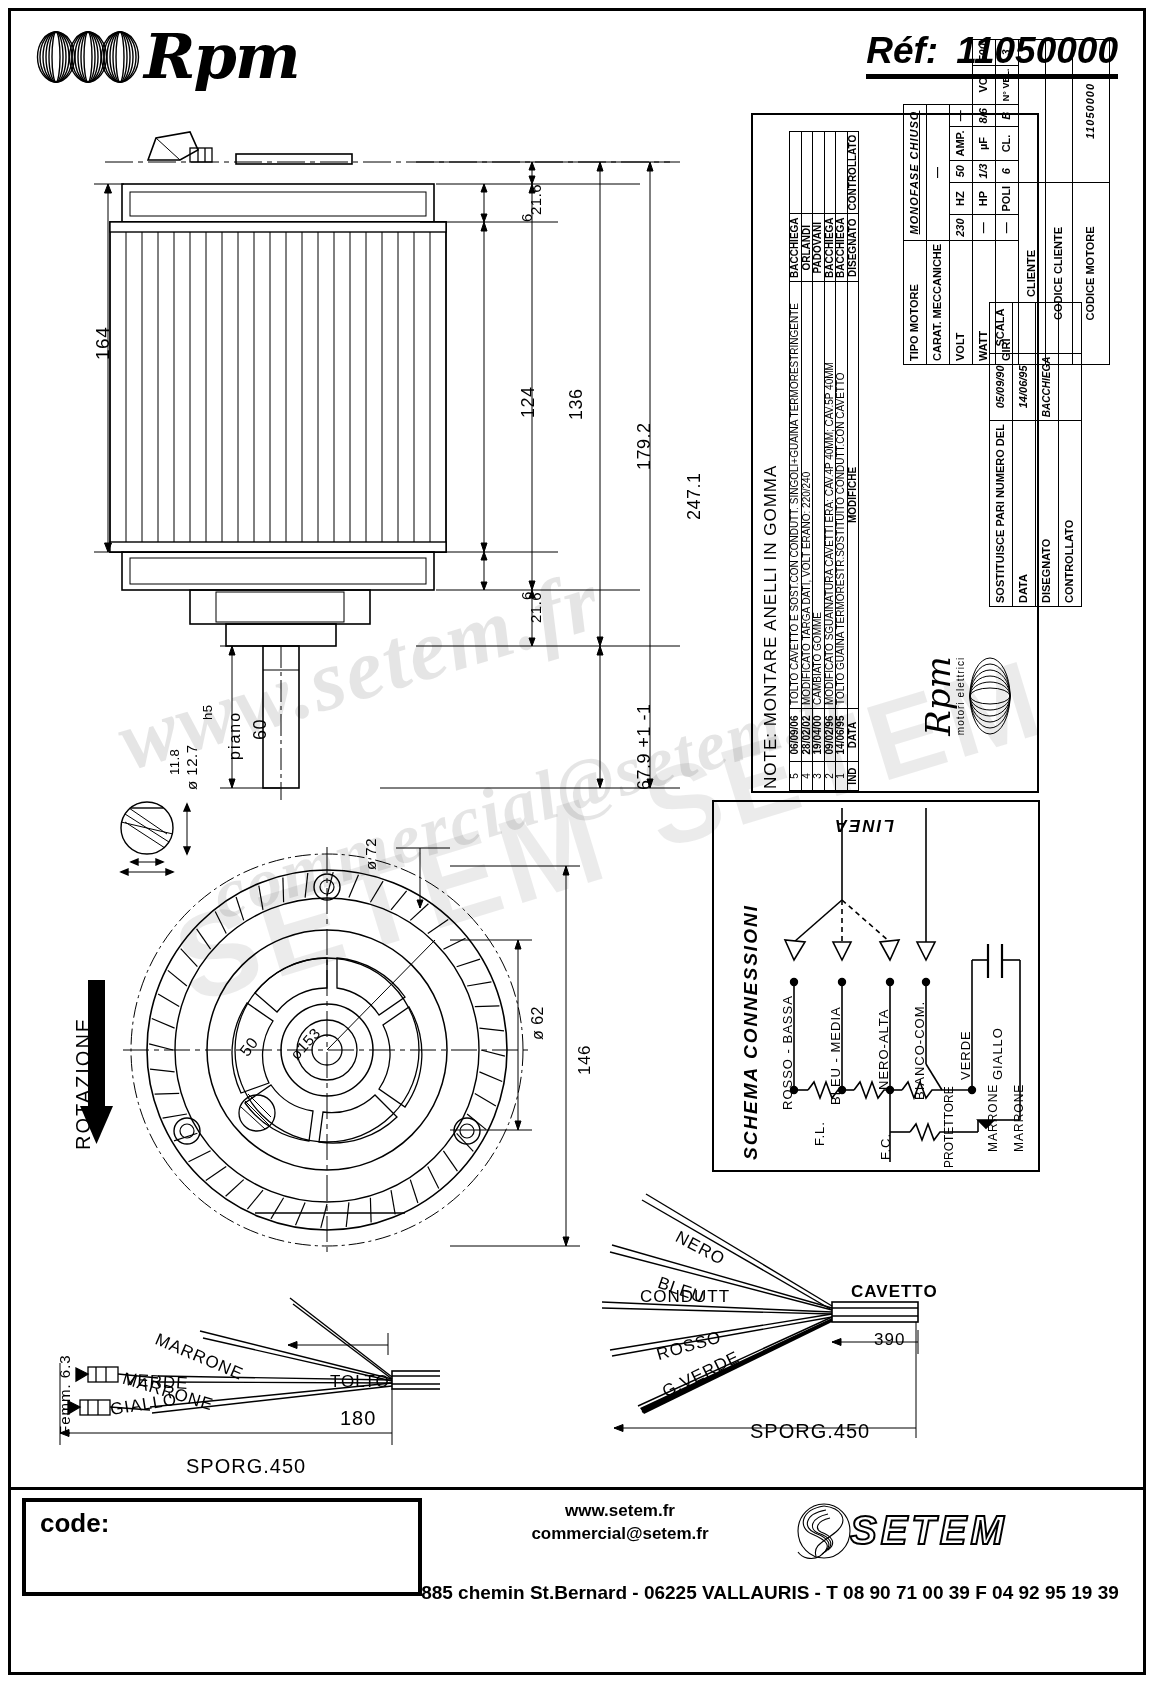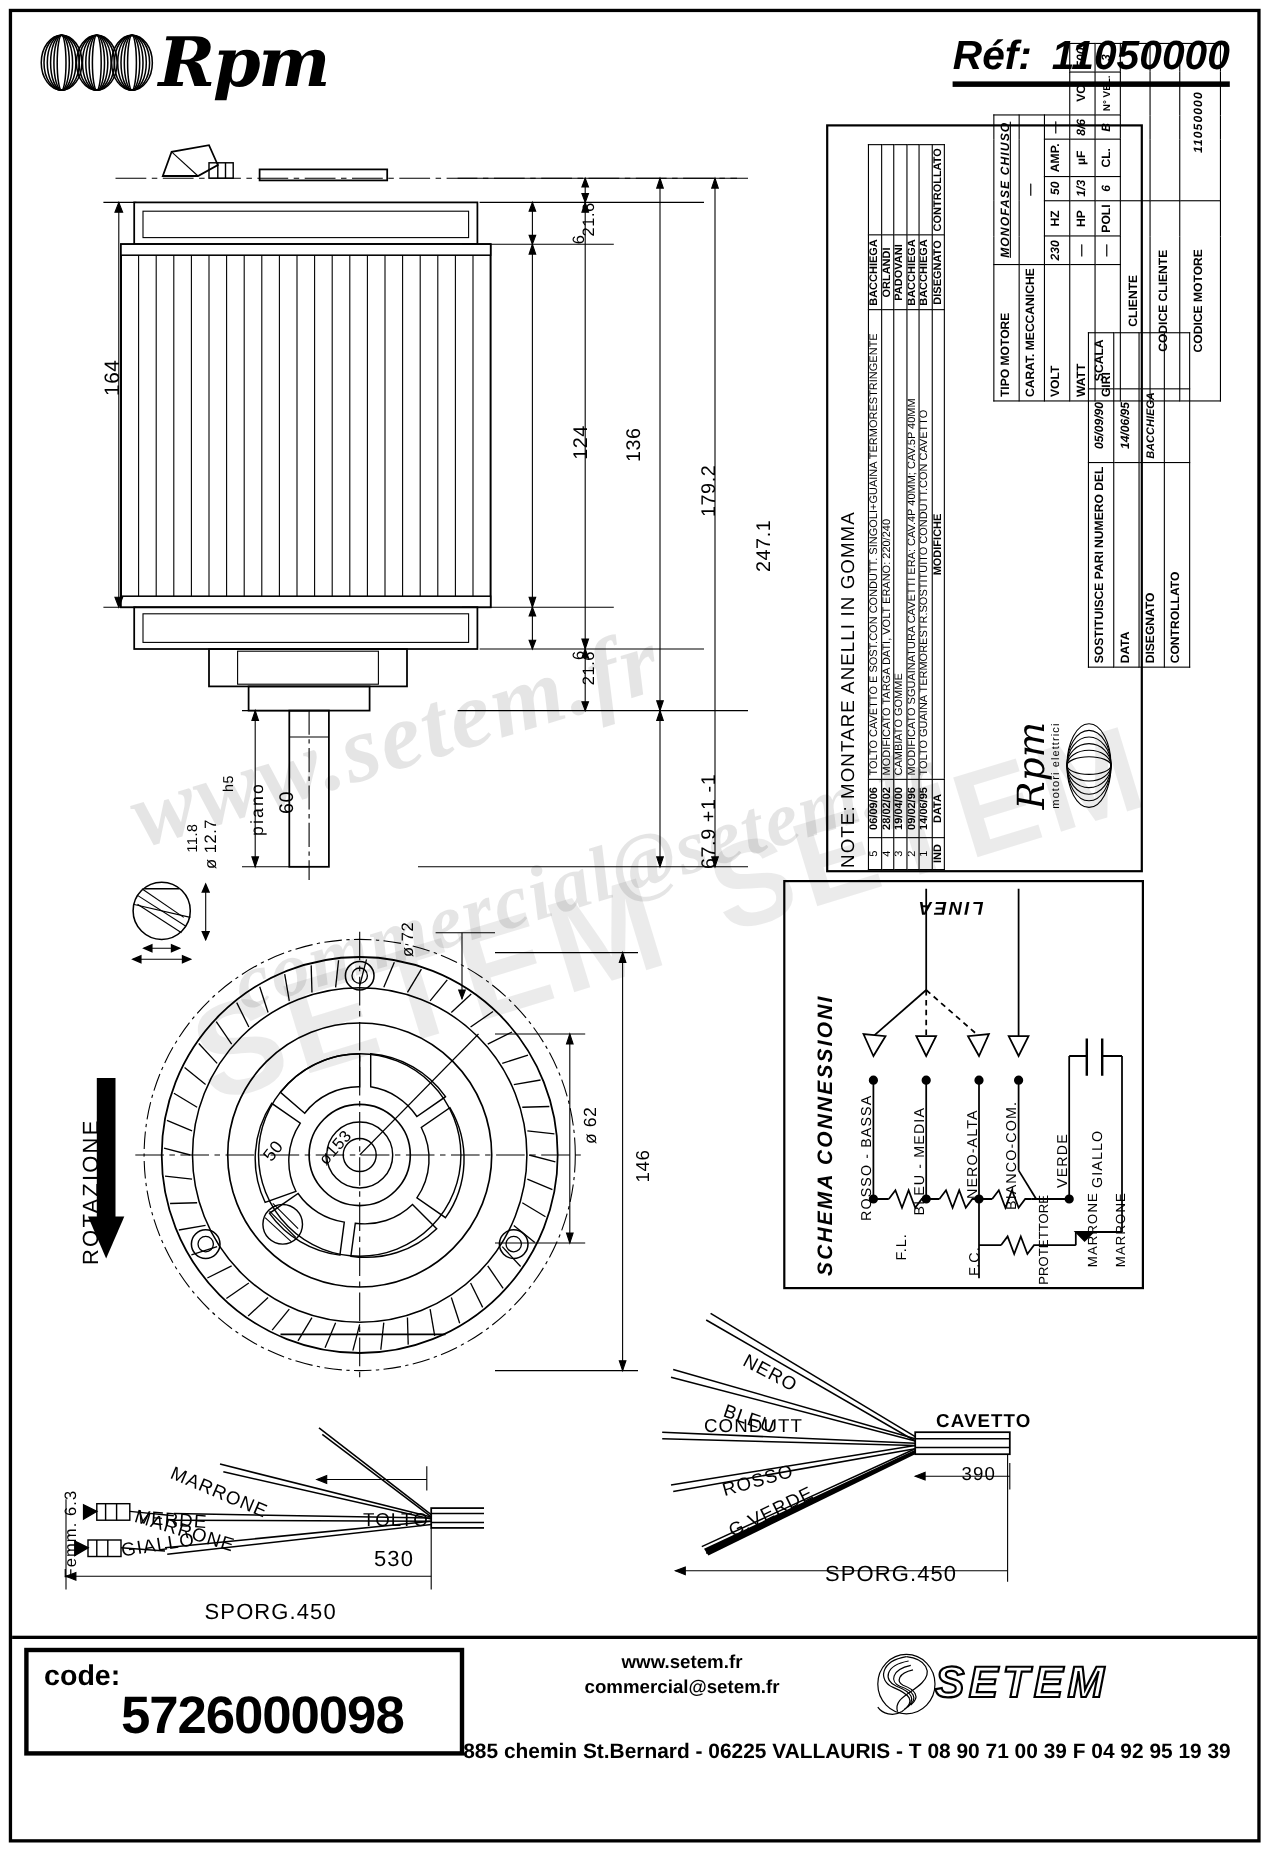--- a/index.html
+++ b/index.html
@@ -789,21 +789,21 @@
         <line x1="352" y1="134" x2="352" y2="190"></line>
       </g>
     </g>
   </svg>
 
   <div class="cable-lbl rot" style="left:152px;top:1328px;transform:rotate(23deg);">MARRONE</div>
   <div class="cable-lbl rot" style="left:120px;top:1368px;transform:rotate(17deg);">MARRONE</div>
   <div class="cable-lbl" style="left:125px;top:1372px;transform:rotate(4deg);">VERDE</div>
   <div class="cable-lbl rot" style="left:112px;top:1400px;transform:rotate(-9deg);">GIALLO</div>
   <div class="cable-lbl" style="left:330px;top:1372px;">TOLTO</div>
-  <div class="cable-lbl" style="left:340px;top:1407px;font-size:20px;">530</div>
+  <div class="cable-lbl" style="left:340px;top:1407px;font-size:20px;">180</div>
   <div class="cable-lbl" style="left:186px;top:1455px;font-size:20px;letter-spacing:1px;">SPORG.450</div>
   <div class="vert cable-lbl" style="left:56px;top:1435px;font-size:15px;">Femm. 6.3</div>
 
   <svg style="position:absolute;left:600px;top:1190px;" width="400" height="270" viewBox="0 0 400 270">
     <g stroke="#000" fill="none" stroke-width="1.4">
       <line x1="42" y1="10" x2="232" y2="120"></line>
       <line x1="46" y1="4" x2="232" y2="116"></line>
       <line x1="10" y1="62" x2="232" y2="120"></line>
       <line x1="12" y1="55" x2="232" y2="118"></line>
       <line x1="2" y1="112" x2="232" y2="122"></line>
@@ -839,21 +839,20 @@
   <div class="cable-lbl rot" style="left:660px;top:1345px;transform:rotate(-16deg);">ROSSO</div>
   <div class="cable-lbl rot" style="left:668px;top:1382px;transform:rotate(-26deg);">G.VERDE</div>
   <div class="cable-lbl" style="left:851px;top:1282px;font-weight:bold;">CAVETTO</div>
   <div class="cable-lbl" style="left:874px;top:1330px;font-size:17px;">390</div>
   <div class="cable-lbl" style="left:750px;top:1420px;font-size:20px;letter-spacing:1px;">SPORG.450</div>
 
   <div class="footer-rule"></div>
 
   <div class="code-box">
     <div class="code-lbl">code:</div>
-    <div class="code-num">5726000098</div>
   </div>
 
   <div class="setem-web">
     <div>www.setem.fr</div>
     <div>commercial@setem.fr</div>
   </div>
   <div class="setem-addr">885 chemin St.Bernard  -  06225 VALLAURIS  -  T 08 90 71 00 39   F 04 92 95 19 39</div>
 
   <svg class="setem-logo" viewBox="0 0 280 66">
     <g stroke="#000" fill="none" stroke-width="1.1">

